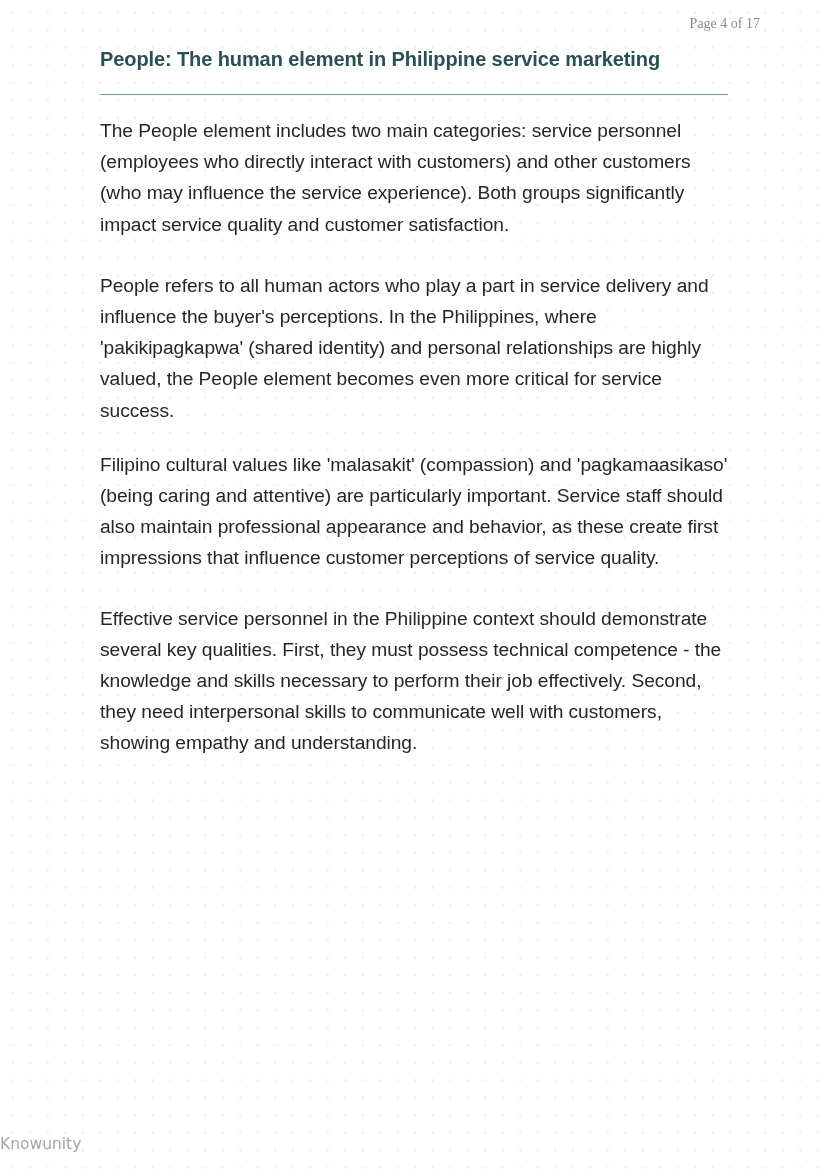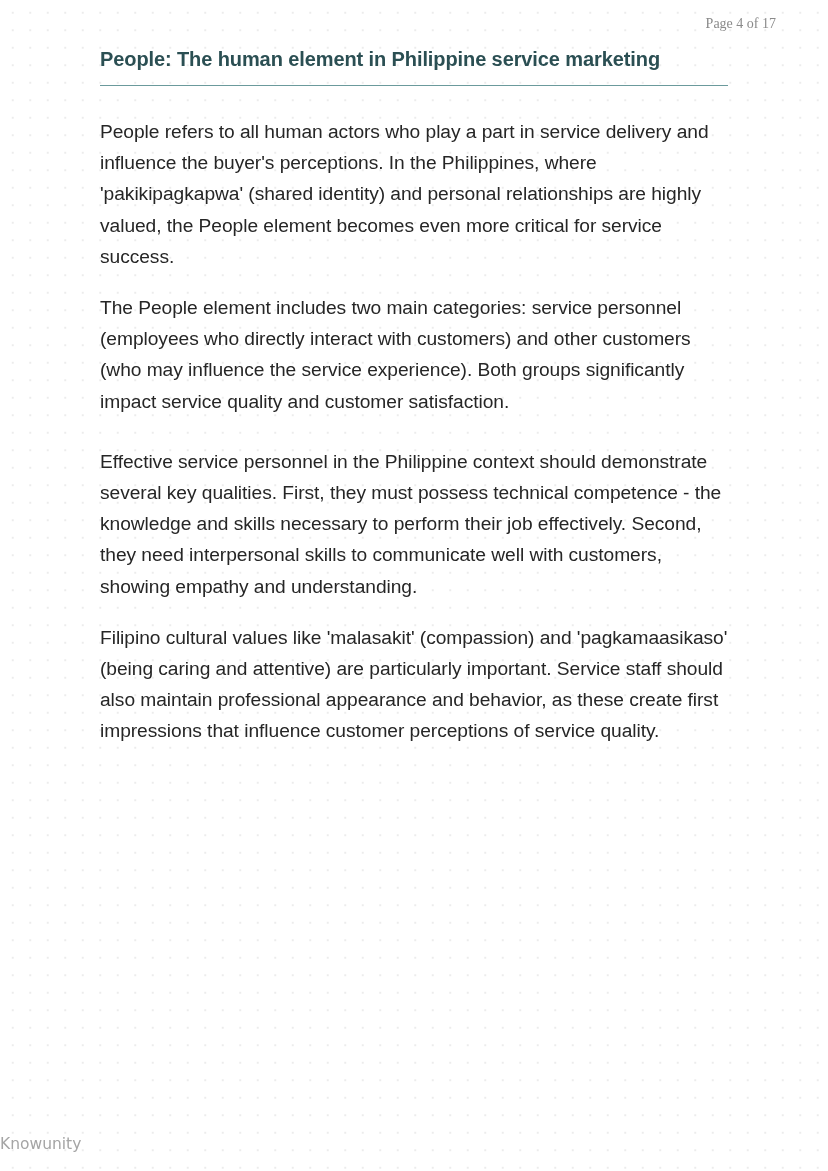--- a/index.html
+++ b/index.html
@@ -11,38 +11,38 @@
       background-color: #ffffff;
       background-image: radial-gradient(circle, #ececec 1.1px, transparent 1.3px);
       background-size: 17.5px 17.5px;
       background-position: 4px 4px;
       color: #222222;
       font-family: "Liberation Sans", sans-serif;
     }
     .page-number {
       position: absolute;
       top: 16px;
-      right: 52px;
+      right: 68px;
       font-family: "Liberation Serif", serif;
       font-size: 14px;
       color: #8a8a8a;
     }
     .content {
       position: absolute;
       left: 100px;
       top: 48px;
       width: 628px;
     }
     .section-heading {
       font-family: "Liberation Sans", sans-serif;
       font-weight: bold;
       font-size: 20px;
       color: #2b4f53;
       margin: 0;
-      padding-bottom: 14px;
+      padding-bottom: 23px;
       border-bottom: 1.5px solid #6b9a9c;
       letter-spacing: -0.1px;
     }
     .paragraph {
       font-family: "Liberation Sans", sans-serif;
       font-size: 19.2px;
       line-height: 31.2px;
       color: #262626;
       margin: 0;
       letter-spacing: -0.05px;
@@ -65,23 +65,23 @@
     }
   </style>
 </head>
 <body>
 
 <div class="page-number">Page 4 of 17</div>
 
 <main class="content">
   <section class="section" id="sec1">
     <h2 class="section-heading">People: The human element in Philippine service marketing</h2>
+    <p class="paragraph p2">The People element includes two main categories: service personnel (employees who directly interact with customers) and other customers (who may influence the service experience). Both groups significantly impact service quality and customer satisfaction.</p>
     <p class="paragraph p1">People refers to all human actors who play a part in service delivery and influence the buyer's perceptions. In the Philippines, where 'pakikipagkapwa' (shared identity) and personal relationships are highly valued, the People element becomes even more critical for service success.</p>
-    <p class="paragraph p2">The People element includes two main categories: service personnel (employees who directly interact with customers) and other customers (who may influence the service experience). Both groups significantly impact service quality and customer satisfaction.</p>
   </section>
 
   <section class="section" id="sec2">
+    <p class="paragraph p2">Filipino cultural values like 'malasakit' (compassion) and 'pagkamaasikaso' (being caring and attentive) are particularly important. Service staff should also maintain professional appearance and behavior, as these create first impressions that influence customer perceptions of service quality.</p>
     <p class="paragraph p1">Effective service personnel in the Philippine context should demonstrate several key qualities. First, they must possess technical competence - the knowledge and skills necessary to perform their job effectively. Second, they need interpersonal skills to communicate well with customers, showing empathy and understanding.</p>
-    <p class="paragraph p2">Filipino cultural values like 'malasakit' (compassion) and 'pagkamaasikaso' (being caring and attentive) are particularly important. Service staff should also maintain professional appearance and behavior, as these create first impressions that influence customer perceptions of service quality.</p>
   </section>
 </main>
 
 <div class="footer">Knowunity</div>
 
 </body></html>

